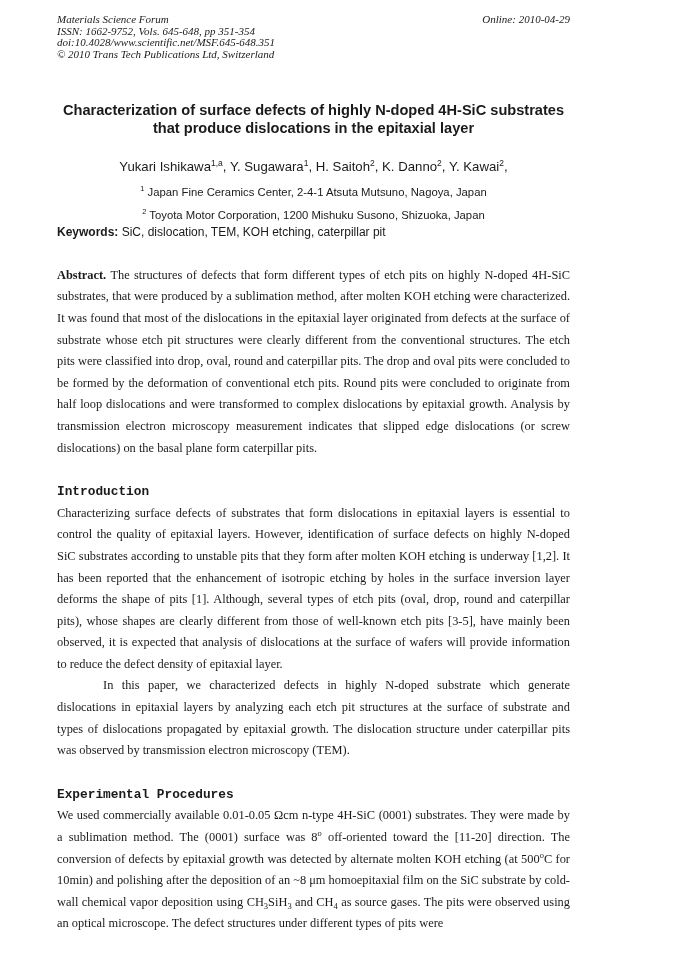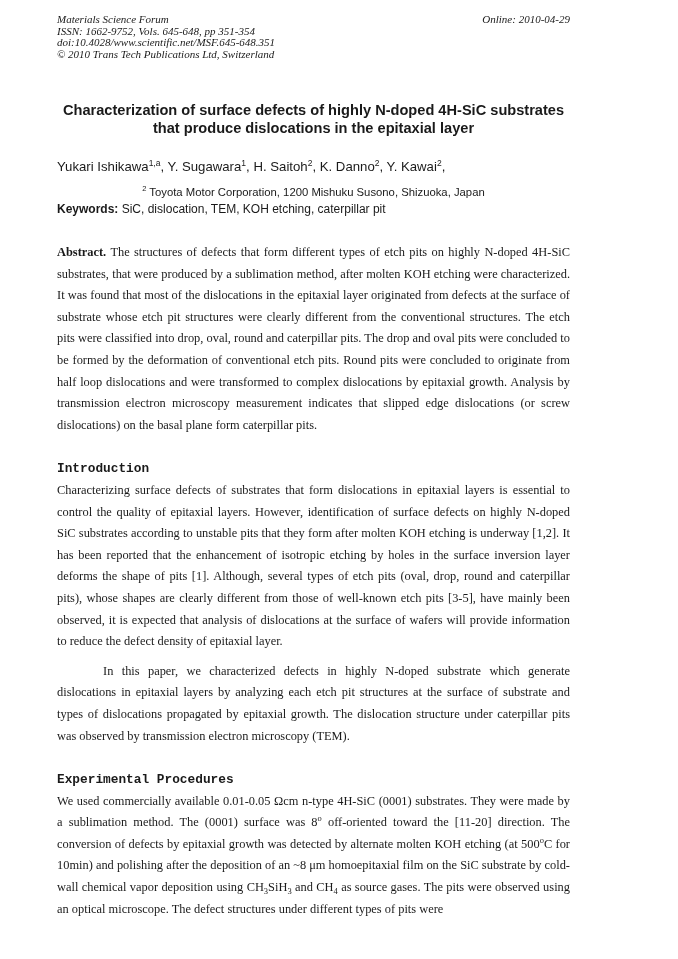--- a/index.html
+++ b/index.html
@@ -32,21 +32,21 @@
     margin-top: 41px;
     text-align: center;
     font-family: "Liberation Sans", sans-serif;
     font-weight: bold;
     font-size: 14.6px;
     line-height: 18px;
   }
   
   .authors {
     margin-top: 17px;
-    text-align: left;
+    text-align: center;
     font-family: "Liberation Sans", sans-serif;
     font-size: 13.2px;
     line-height: 18.5px;
   }
   .authors sup { font-size: 8.5px; }
   
   .affils {
     margin-top: 2px;
     text-align: center;
     font-family: "Liberation Sans", sans-serif;
@@ -74,21 +74,21 @@
   .run-label { font-weight: bold; }
   .abstract { margin-top: 25px; }
   .section-heading {
     margin: 0;
     margin-top: 22px;
     font-family: Liberation Mono, monospace;
     font-weight: bold;
     font-size: 12.8px;
     line-height: 21.6px;
   }
-  .indent-first { text-indent: 46px; margin-top: 8px; }
+  .indent-first { text-indent: 46px; }
 </style>
 </head>
 <body>
 
 <div class="page">
 
   <div class="hdr">
     <div class="left">
       <div>Materials Science Forum</div>
       <div>ISSN: 1662-9752, Vols. 645-648, pp 351-354</div>
@@ -101,20 +101,21 @@
   <div class="title">
     <div>Characterization of surface defects of highly N-doped 4H-SiC substrates</div>
     <div>that produce dislocations in the epitaxial layer</div>
   </div>
 
   <div class="authors">
     <div><span>Yukari Ishikawa</span><sup>1,a</sup><span>, Y. Sugawara</span><sup>1</sup><span>, H. Saitoh</span><sup>2</sup><span>, K. Danno</span><sup>2</sup><span>, Y. Kawai</span><sup>2</sup><span>,</span></div>
   </div>
 
   <div class="affils">
+    <div><sup>1</sup><span> Japan Fine Ceramics Center, 2-4-1 Atsuta Mutsuno, Nagoya, Japan</span></div>
     <div><sup>2</sup><span> Toyota Motor Corporation, 1200 Mishuku Susono, Shizuoka, Japan</span></div>
   </div>
 
   <div class="keywords">
     <span class="kw-label">Keywords:</span><span> SiC, dislocation, TEM, KOH etching, caterpillar pit</span>
   </div>
 
   <p class="para abstract">
     <span class="run-label">Abstract.</span><span> The structures of defects that form different types of etch pits on highly N-doped 4H-SiC substrates, that were produced by a sublimation method, after molten KOH etching were characterized. It was found that most of the dislocations in the epitaxial layer originated from defects at the surface of substrate whose etch pit structures were clearly different from the conventional structures. The etch pits were classified into drop, oval, round and caterpillar pits. The drop and oval pits were concluded to be formed by the deformation of conventional etch pits. Round pits were concluded to originate from half loop dislocations and were transformed to complex dislocations by epitaxial growth. Analysis by transmission electron microscopy measurement indicates that slipped edge dislocations (or screw dislocations) on the basal plane form caterpillar pits.</span>
   </p>

